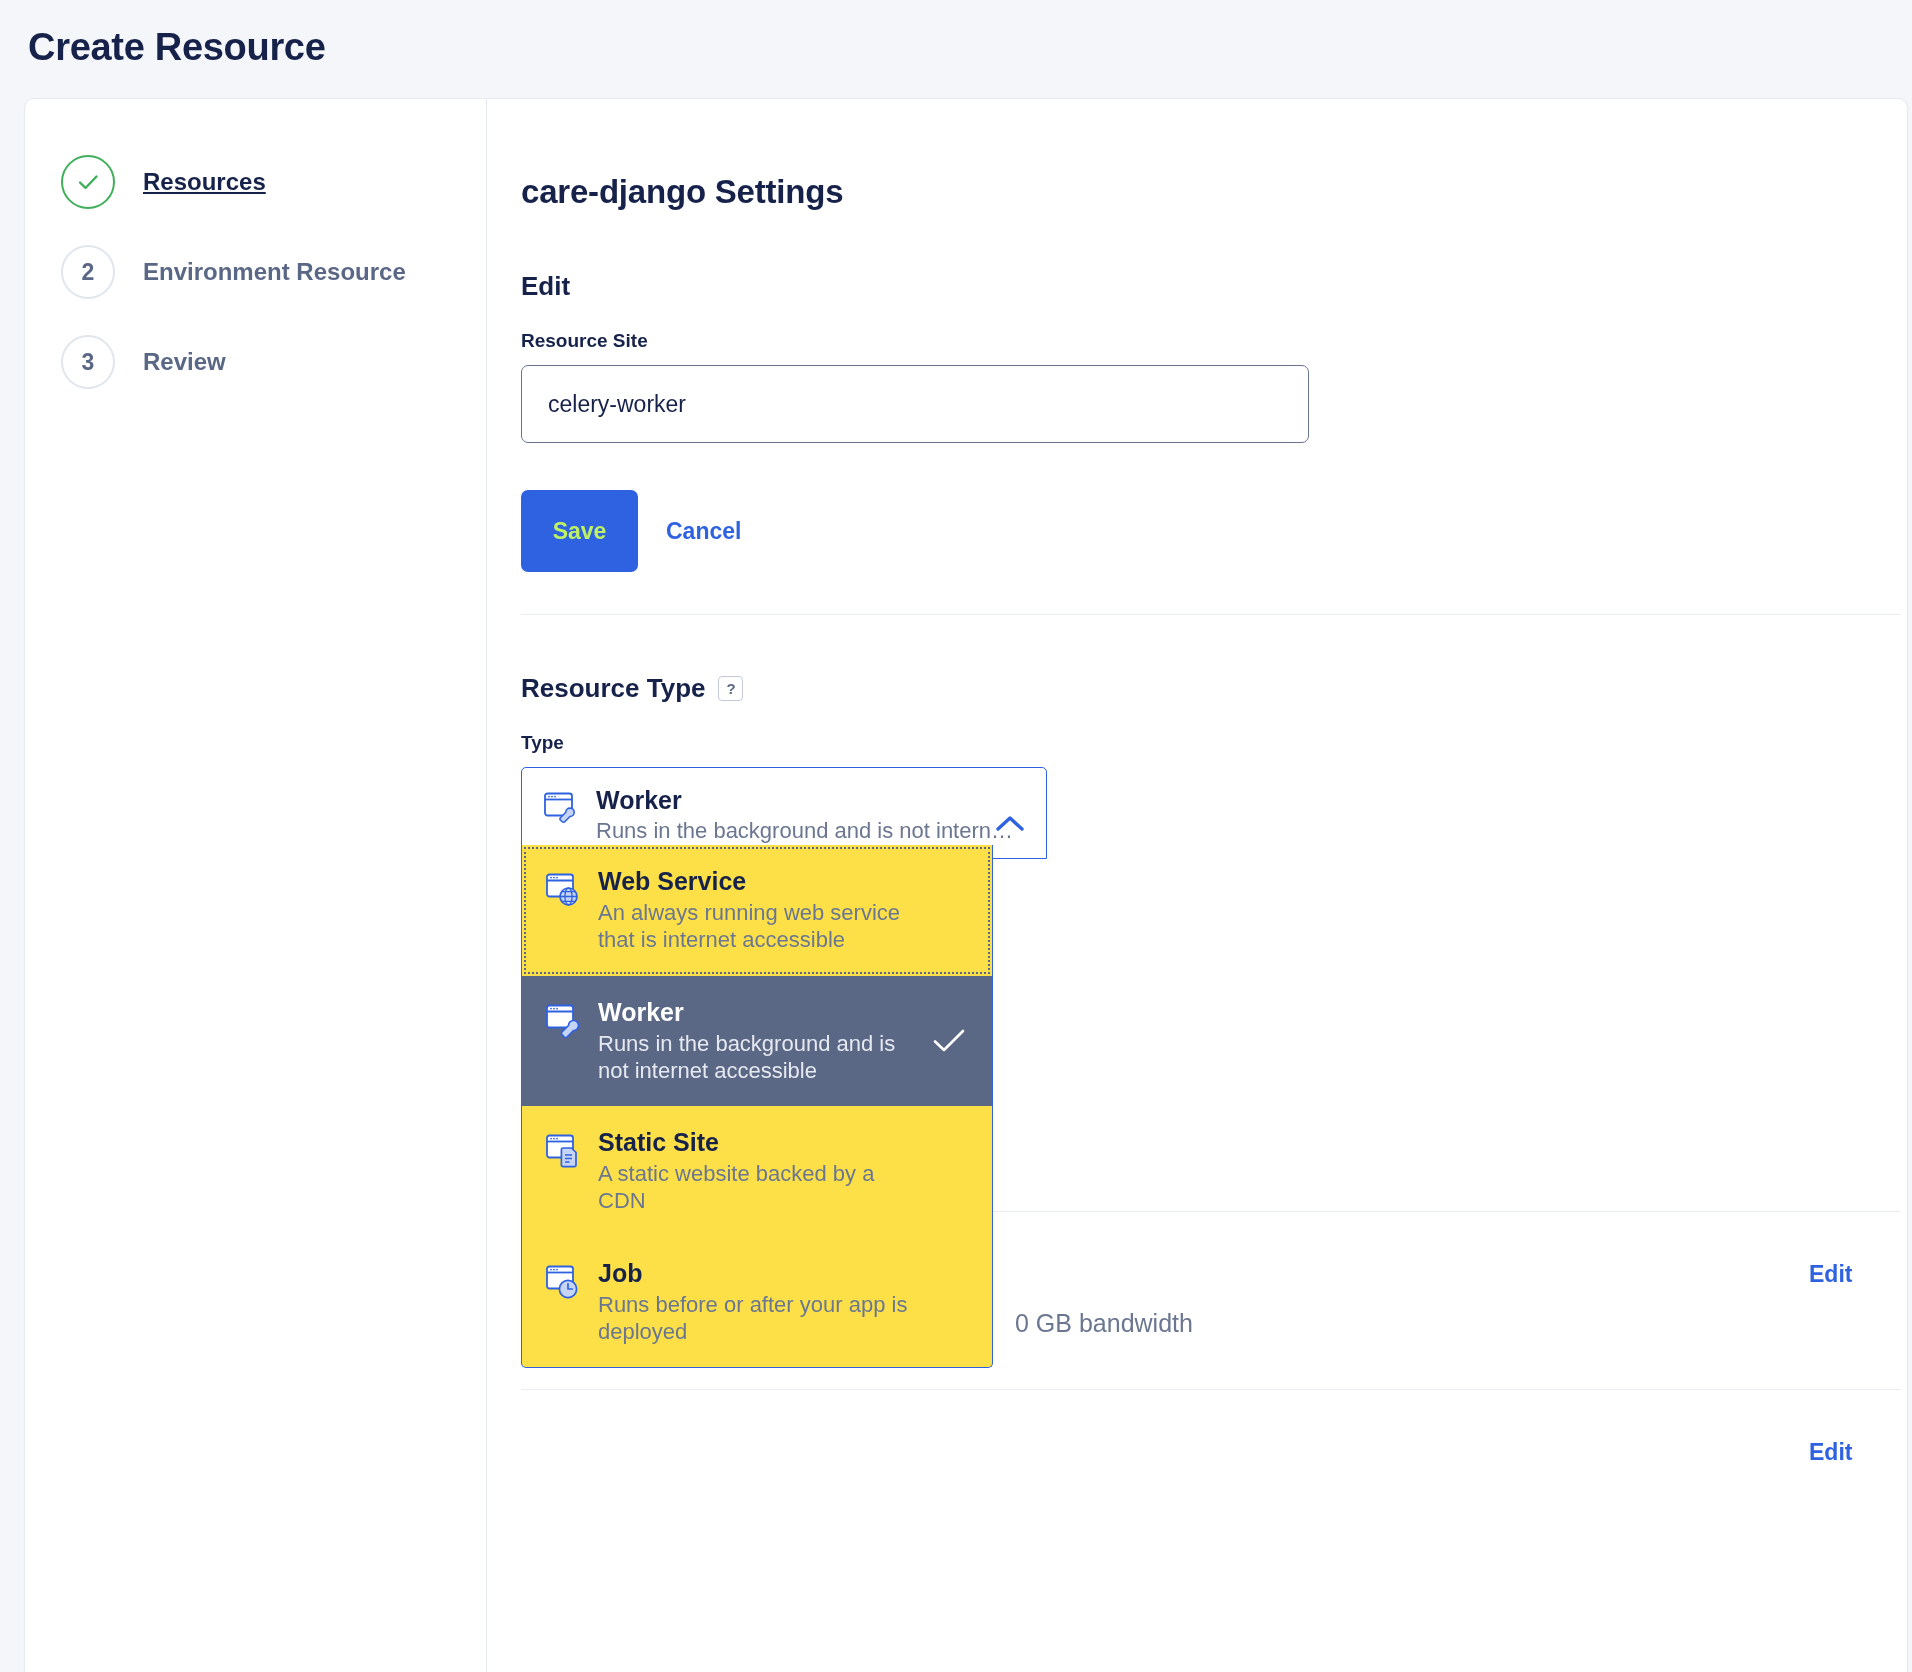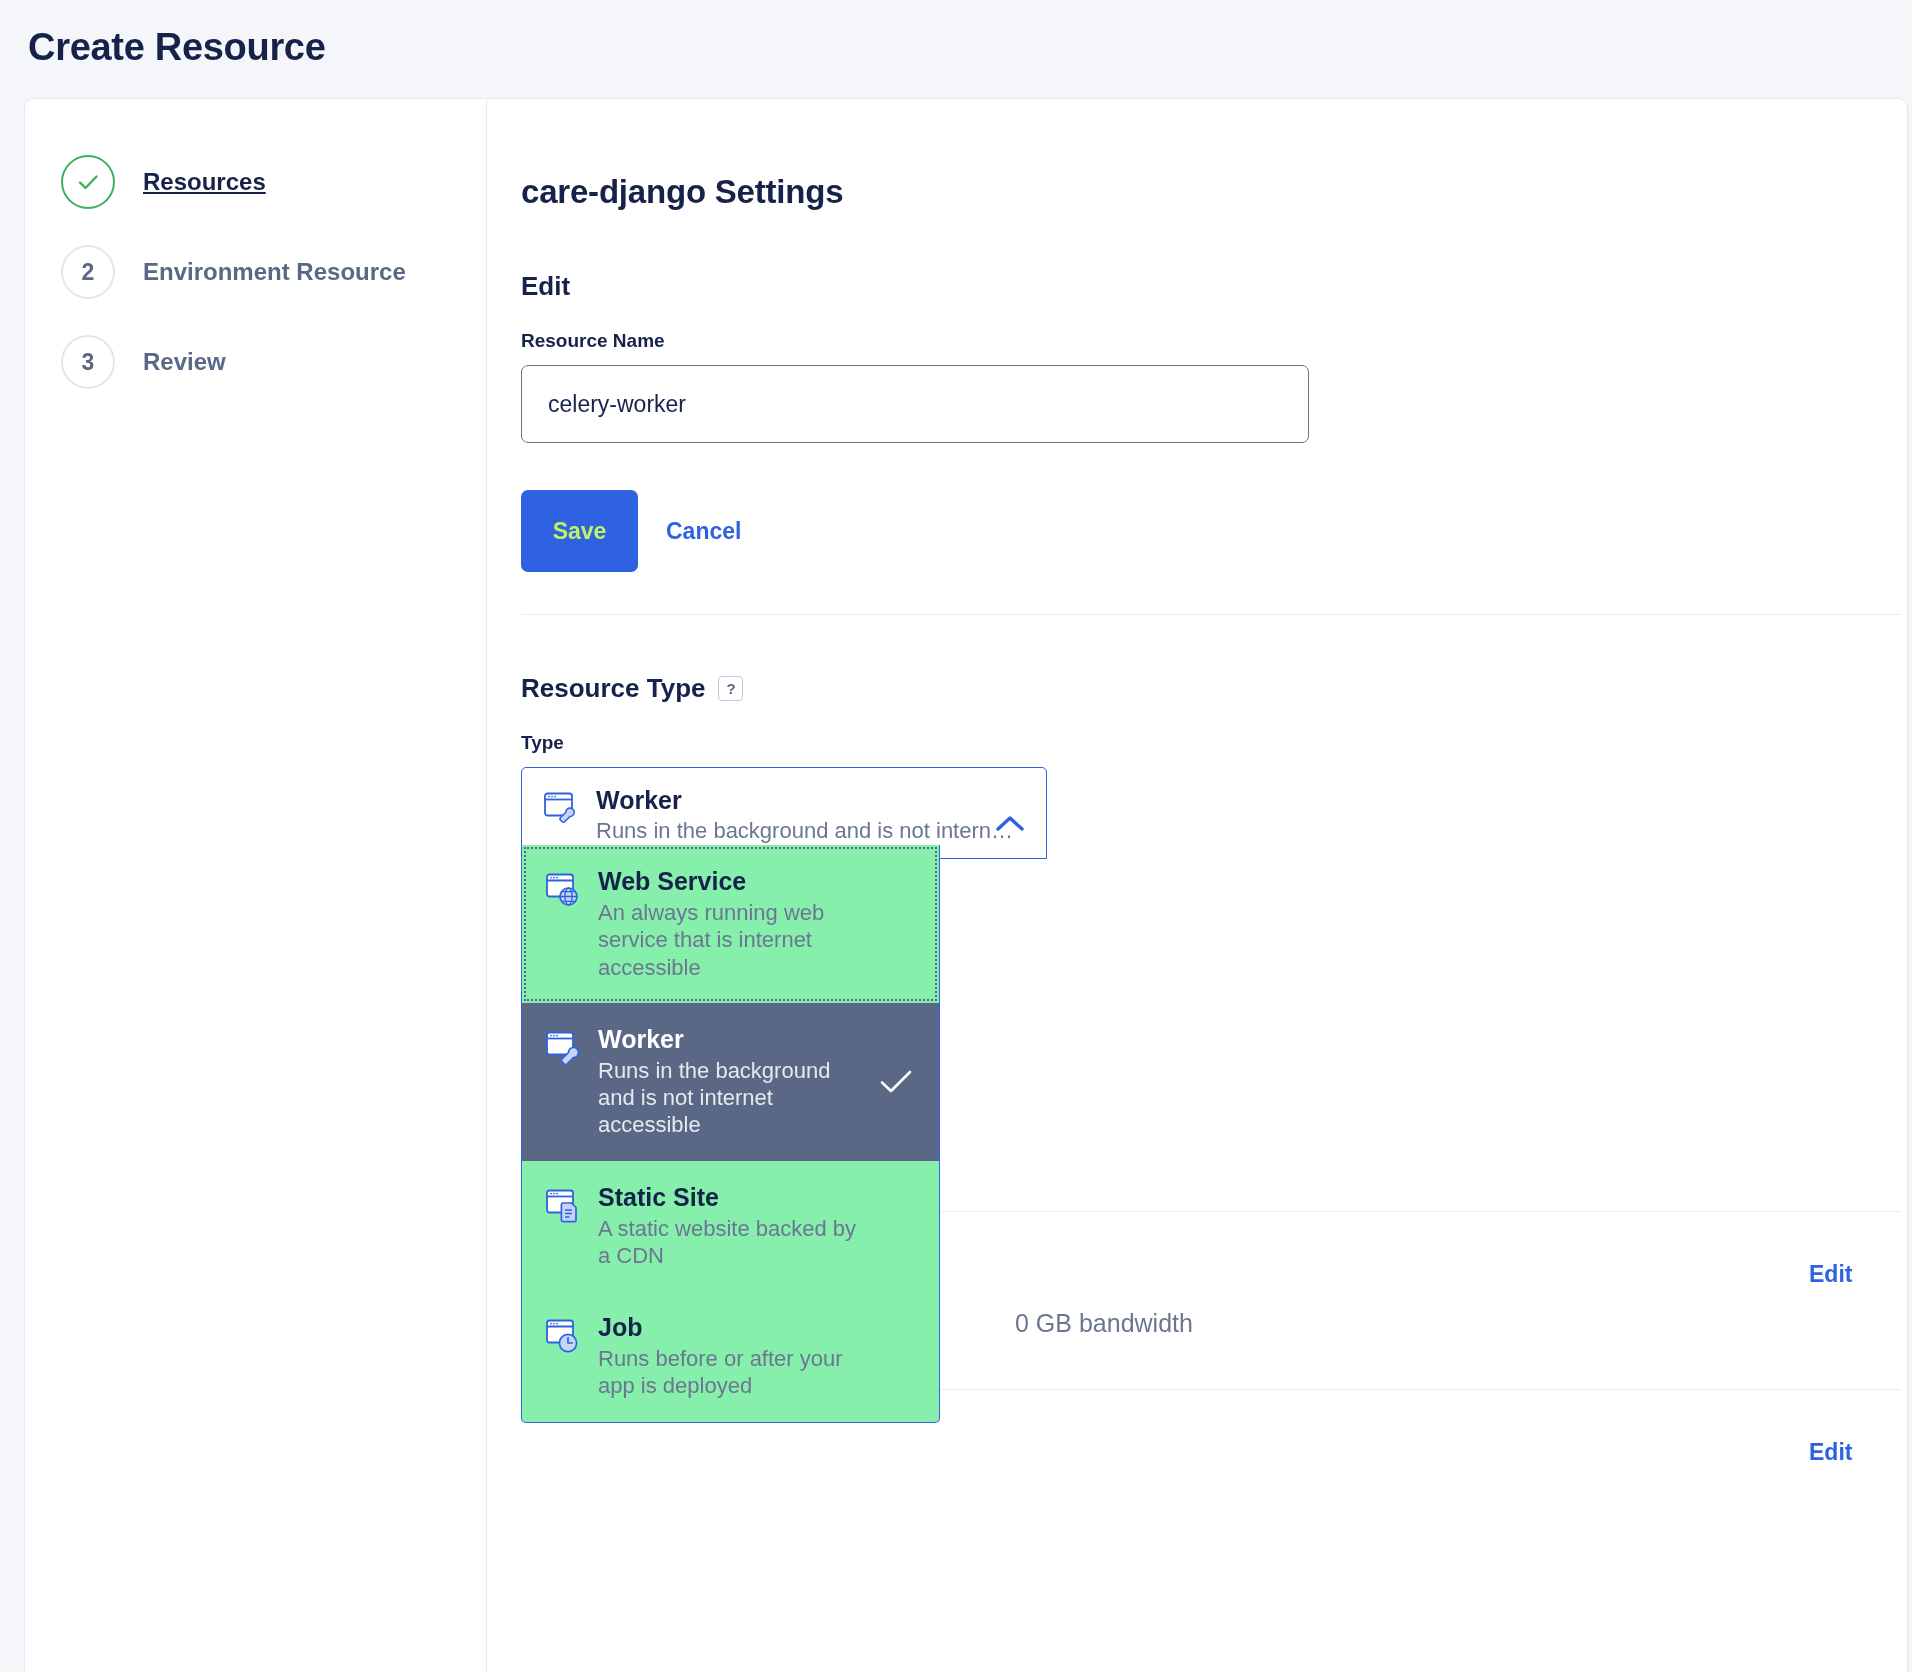--- a/index.html
+++ b/index.html
@@ -176,22 +176,22 @@
     max-width: 452px;
   }
   .chevron {
     position: absolute;
     right: 20px; bottom: 24px;
     width: 32px; height: 20px;
   }
   .menu {
     position: absolute;
     left: 0; top: 78px;
-    width: 419px;
-    background: #86efac;
+    width: 472px;
+    background: #fde047;
     border: 1px solid #2f62e0;
     border-top: none;
     border-radius: 0 0 5px 5px;
     z-index: 30;
     overflow: hidden;
   }
   .menu-item {
     position: relative;
     display: flex; align-items: flex-start;
     padding: 22px 20px 22px 24px;
@@ -279,21 +279,21 @@
     </div>
 
     <div class="content">
 
       <div class="res-title">care-django Settings</div>
 
       <div class="sec-head">
         <span>Edit</span>
       </div>
 
-      <div class="field-label">Resource Name</div>
+      <div class="field-label">Resource Site</div>
       <input class="text-input" type="text" value="celery-worker" style="">
 
       <div class="btn-row">
         <button class="btn-primary">Save</button>
         <button class="btn-link">Cancel</button>
       </div>
 
       <div class="divider"></div>
 
       <div class="sec-type">

